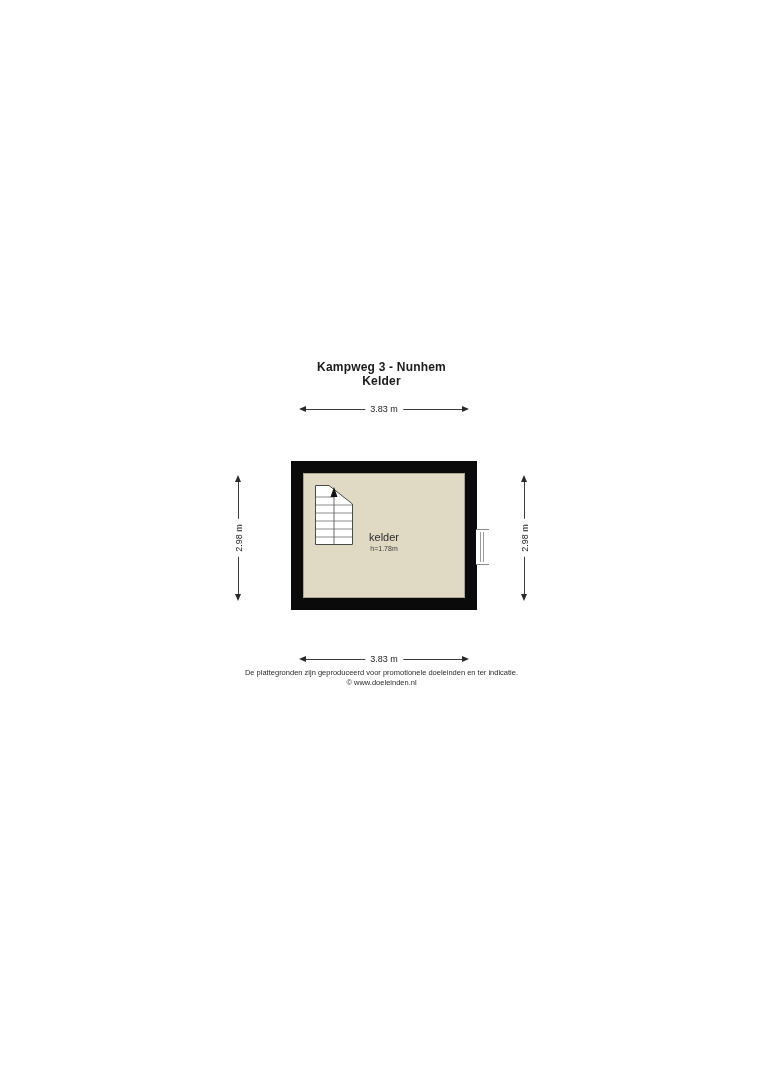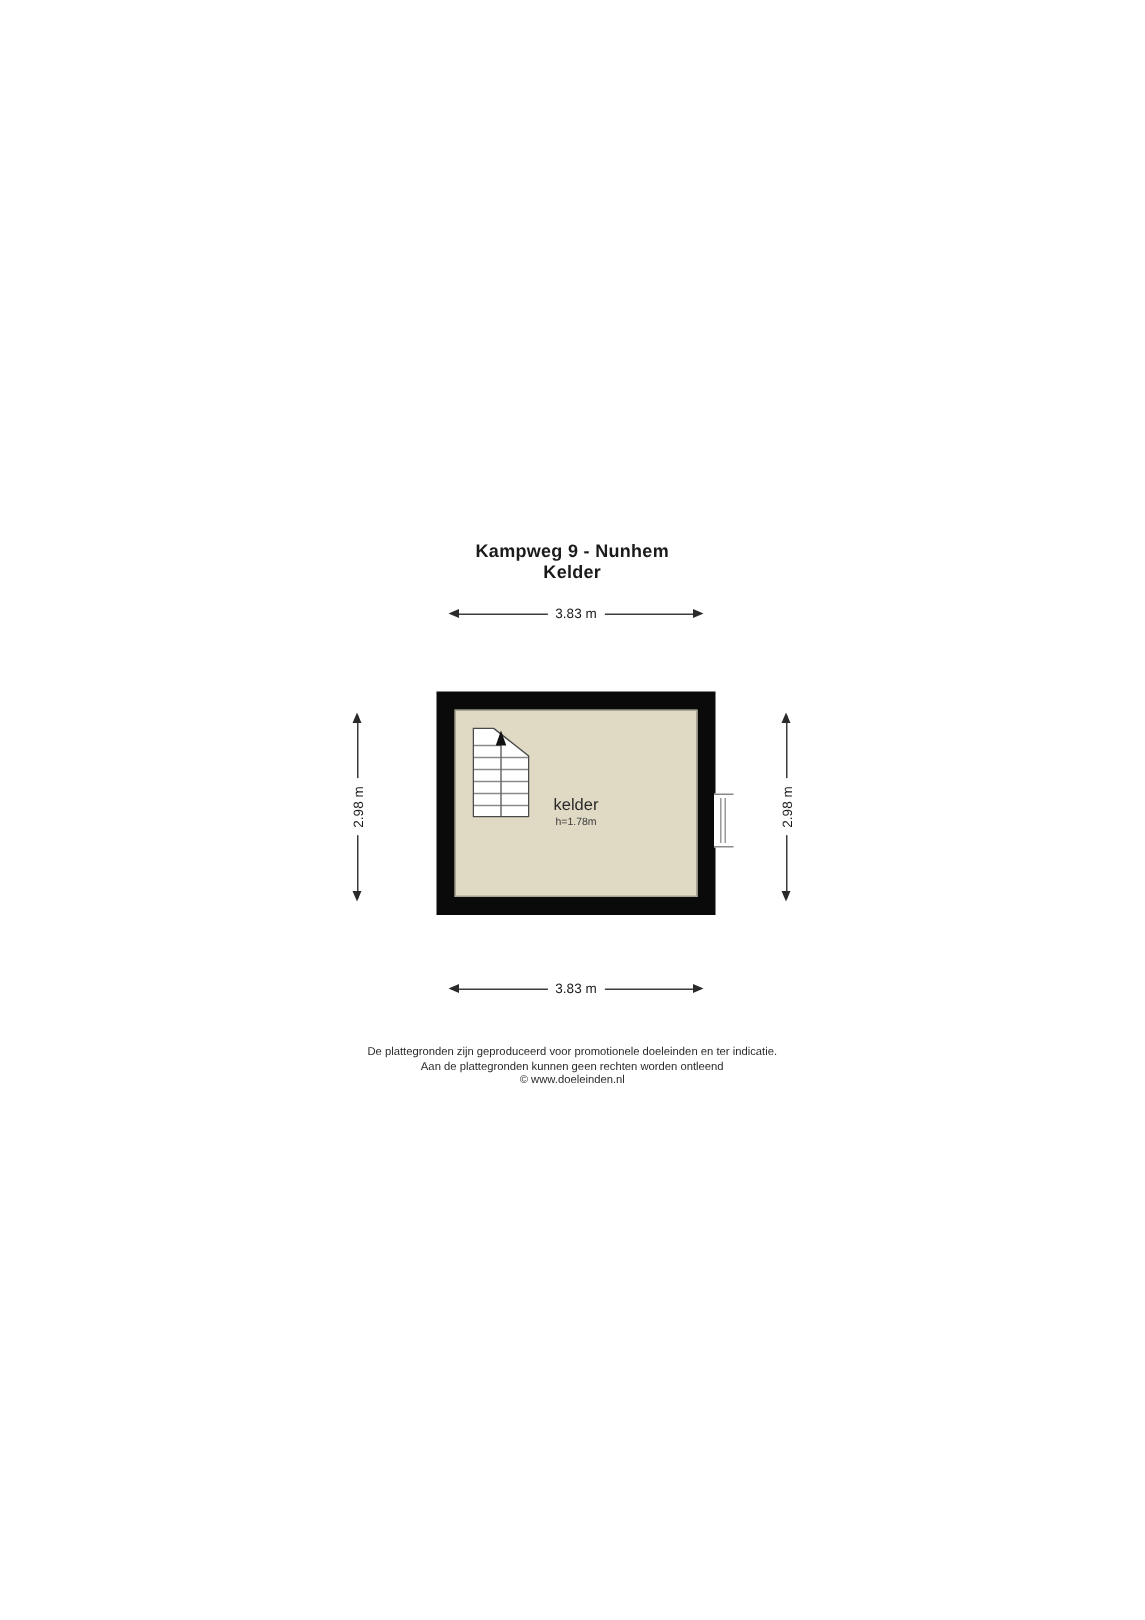--- a/index.html
+++ b/index.html
@@ -89,34 +89,34 @@
     left: 4px; top: 2px; bottom: 2px;
     width: 4px;
     border-left: 1px solid #9a9a9a;
     border-right: 1px solid #9a9a9a;
   }
 
   
   .footer {
     position: absolute;
     left: 0; right: 0;
-    top: 696px;
+    top: 668px;
     text-align: center;
     font-size: 7.5px;
     line-height: 9.5px;
     color: #2a2a2a;
   }
 </style>
 </head>
 <body>
 
 <div class="page">
 
   <div class="title-block">
-    <div class="title-line1">Kampweg 9 - Nunhem</div>
+    <div class="title-line1">Kampweg 3 - Nunhem</div>
     <div class="title-line2">Kelder</div>
   </div>
 
   <div class="dim dim-h" style="left:299px; top:403px; width:170px;">
     <div class="line"></div>
     <div class="arrow arrow-left"></div>
     <div class="arrow arrow-right"></div>
     <span class="dim-label">3.83 m</span>
   </div>
 
@@ -165,17 +165,16 @@
 
   <div class="dim dim-h" style="left:299px; top:653px; width:170px;">
     <div class="line"></div>
     <div class="arrow arrow-left"></div>
     <div class="arrow arrow-right"></div>
     <span class="dim-label">3.83 m</span>
   </div>
 
   <div class="footer">
     <div>De plattegronden zijn geproduceerd voor promotionele doeleinden en ter indicatie.</div>
-    <div>Aan de plattegronden kunnen geen rechten worden ontleend</div>
     <div>© www.doeleinden.nl</div>
   </div>
 
 </div>
 
 </body></html>

